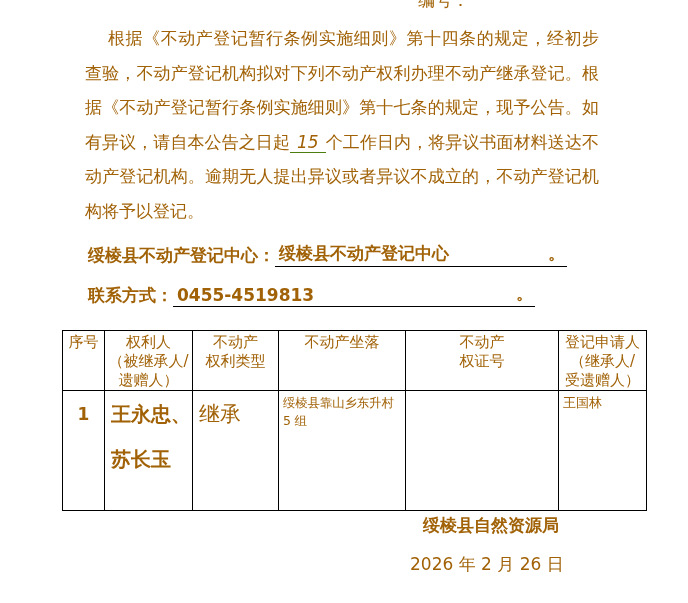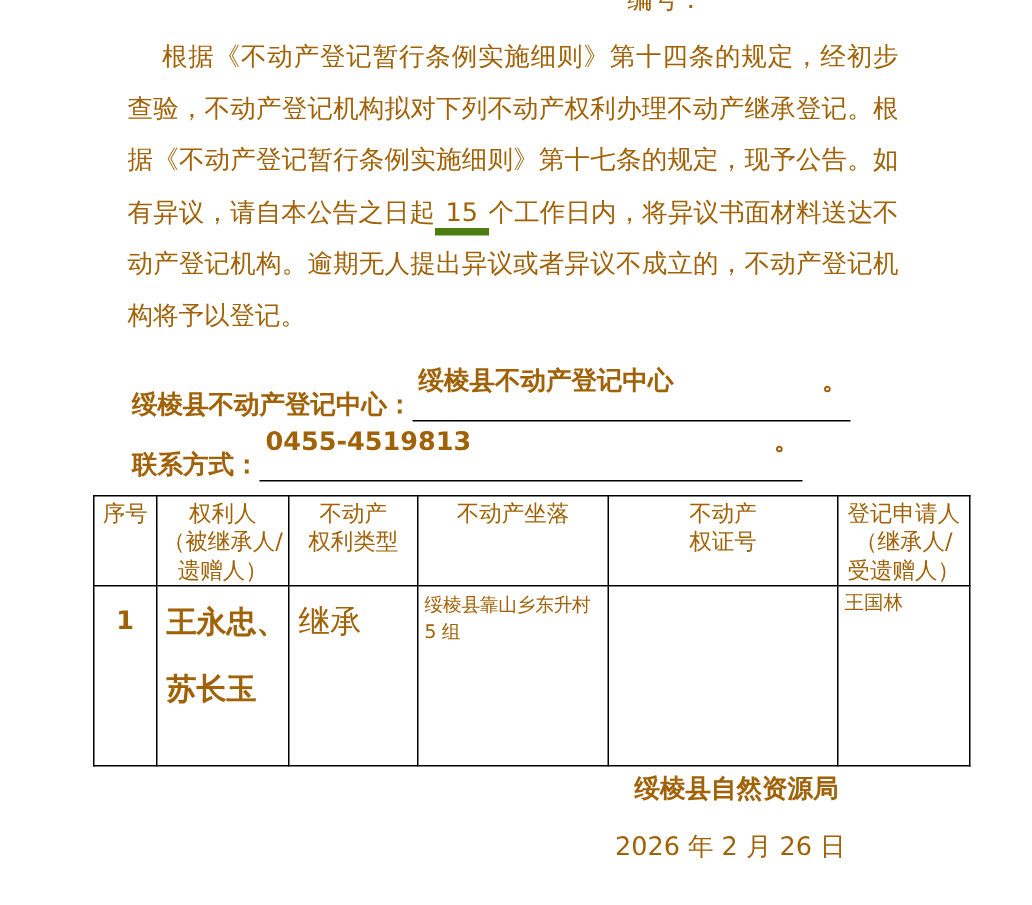--- a/index.html
+++ b/index.html
@@ -32,40 +32,41 @@
     margin: 0;
     font-size: 17px;
     line-height: 34.5px;
     text-align: justify;
     text-indent: 23px;
   }
   .u-days {
     display: inline-block;
     text-indent: 0;
     padding: 0 7px;
-    border-bottom: 5px solid #4d7c0f;
+    border-bottom: 1px solid #4d7c0f;
     line-height: 20px;
+    font-style: italic;
   }
 
   
   .field-line {
     position: absolute;
     left: 88px;
     font-size: 17px;
     font-weight: bold;
     white-space: nowrap;
   }
   .address-line { top: 242px; }
   .contact-line { top: 282px; }
   .blank {
     display: inline-flex;
     justify-content: space-between;
     align-items: flex-end;
     border-bottom: 1.5px solid #000;
-    padding: 0 2px 15px 4px;
+    padding: 0 2px 1px 4px;
     vertical-align: bottom;
   }
   .blank-address { width: 286px; }
   .blank-contact { width: 356px; }
 
   
   .applicants-table {
     position: absolute;
     left: 62px;
     top: 330px;

